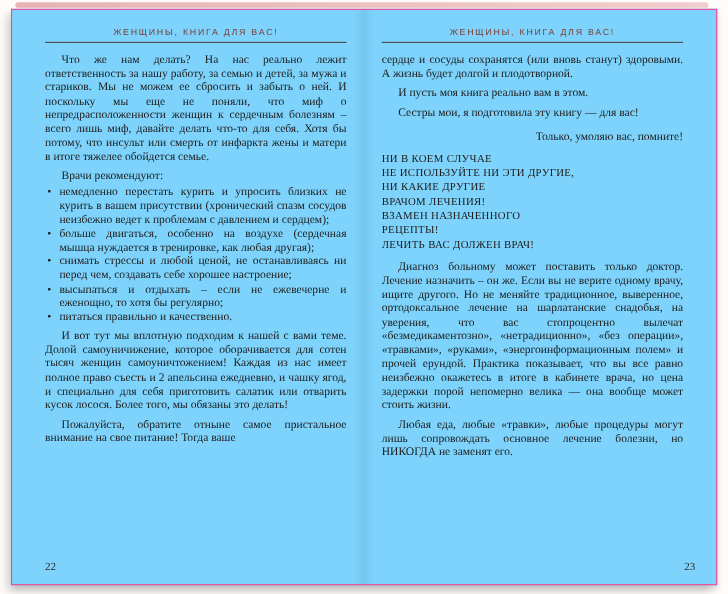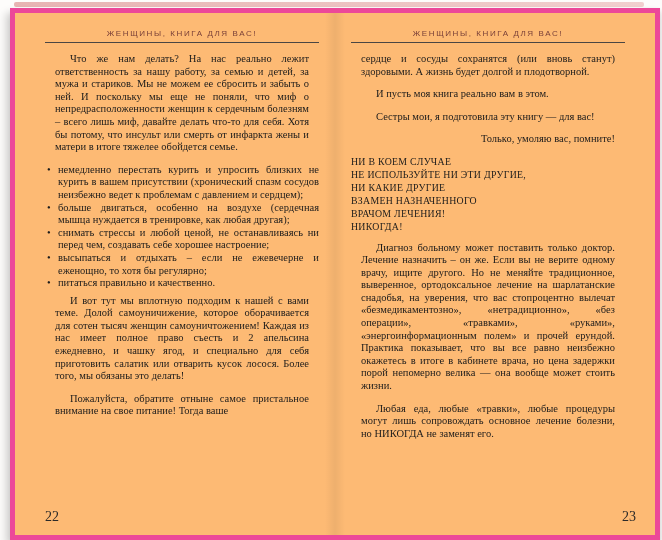--- a/index.html
+++ b/index.html
@@ -11,22 +11,22 @@
     font-family:"Liberation Serif", serif;
   }
   .top-edge {
     position:absolute; left:14px; top:2px; width:630px; height:5px;
     background:linear-gradient(to right, rgba(214,120,120,0.55), rgba(224,140,140,0.4));
     border-radius:2px;
   }
   .spread {
     position:absolute; left:10px; top:8px;
     width:640px; height:522px;
-    background:#fdba74;
-    border:5px solid #ec4899;
+    background:#7dd3fc;
+    border:1px solid #ec4899;
     box-shadow:-4px 5px 8px rgba(0,0,0,0.18), 2px 3px 5px rgba(0,0,0,0.10);
     display:flex;
   }
   .gutter {
     position:absolute; left:50%; top:0; width:20px; height:100%;
     transform:translateX(-50%);
     background:linear-gradient(to right, rgba(0,0,0,0) 0%, rgba(0,0,0,0.06) 50%, rgba(0,0,0,0) 100%);
     pointer-events:none;
   }
   .page {
@@ -49,55 +49,56 @@
   .head-rule {
     border-top:1px solid #4a4643;
     margin-bottom:10px;
   }
   .body-text {
     font-size:10.5px;
     line-height:1.2;
     color:#1d1c1b;
     text-align:justify;
   }
-  .body-text p { margin:10px; }
+  .body-text p { margin:0; }
   p.indent { text-indent:15px; }
   p.space  { margin-top:5px; }
   p.center { text-align:right; text-indent:0; }
   ul.recs { list-style:none; margin:2px 0; padding:0; }
   ul.recs li { position:relative; padding-left:13px; }
   ul.recs li::before { content:"\2022"; position:absolute; left:2px; }
   .warning {
     text-align:left;
     font-size:9.8px;
     line-height:1.32;
     letter-spacing:0.3px;
     margin:7px 0 8px 0;
   }
   .warning div { white-space:nowrap; }
   .page-num {
     position:absolute; bottom:10px;
-    font-size:14px; color:#2b2a29;
+    font-size:10px; color:#2b2a29;
   }
   .page.left  .page-num { left:30px; }
   .page.right .page-num { right:19px; }
 </style>
 </head>
 <body>
 
 <div class="top-edge"></div>
 
 <div class="spread">
 
   <div class="page left">
     <div class="running-head">ЖЕНЩИНЫ, КНИГА ДЛЯ ВАС!</div>
     <div class="head-rule"></div>
 
     <div class="body-text">
       <p class="indent">Что же нам делать? На нас реально лежит ответственность за нашу работу, за семью и детей, за мужа и стариков. Мы не можем ее сбросить и забыть о ней. И поскольку мы еще не поняли, что миф о непредрасположенности женщин к сердечным болезням – всего лишь миф, давайте делать что-то для себя. Хотя бы потому, что инсульт или смерть от инфаркта жены и матери в итоге тяжелее обойдется семье.</p>
+      <p class="indent space">Врачи рекомендуют:</p>
       <ul class="recs">
         <li>немедленно перестать курить и упросить близких не курить в вашем присутствии (хронический спазм сосудов неизбежно ведет к проблемам с давлением и сердцем);</li>
         <li>больше двигаться, особенно на воздухе (сердечная мышца нуждается в тренировке, как любая другая);</li>
         <li>снимать стрессы и любой ценой, не останавливаясь ни перед чем, создавать себе хорошее настроение;</li>
         <li>высыпаться и отдыхать – если не ежевечерне и еженощно, то хотя бы регулярно;</li>
         <li>питаться правильно и качественно.</li>
       </ul>
       <p class="indent space">И вот тут мы вплотную подходим к нашей с вами теме. Долой самоуничижение, которое оборачивается для сотен тысяч женщин самоуничтожением! Каждая из нас имеет полное право съесть и 2 апельсина ежедневно, и чашку ягод, и специально для себя приготовить салатик или отварить кусок лосося. Более того, мы обязаны это делать!</p>
       <p class="indent space">Пожалуйста, обратите отныне самое пристальное внимание на свое питание! Тогда ваше</p>
     </div>
@@ -112,23 +113,24 @@
     <div class="body-text">
       <p>сердце и сосуды сохранятся (или вновь станут) здоровыми. А жизнь будет долгой и плодотворной.</p>
       <p class="indent space">И пусть моя книга реально вам в этом.</p>
       <p class="indent space">Сестры мои, я подготовила эту книгу — для вас!</p>
       <p class="center space" style="margin-top:10px;">Только, умоляю вас, помните!</p>
 
       <div class="warning">
         <div>НИ В КОЕМ СЛУЧАЕ</div>
         <div>НЕ ИСПОЛЬЗУЙТЕ НИ ЭТИ ДРУГИЕ,</div>
         <div>НИ КАКИЕ ДРУГИЕ</div>
+        <div>ВРАЧОМ ЛЕЧЕНИЯ!</div>
         <div>ВЗАМЕН НАЗНАЧЕННОГО</div>
-        <div>ВРАЧОМ ЛЕЧЕНИЯ!</div>
-        <div>НИКОГДА!</div>
+        <div>РЕЦЕПТЫ!</div>
+        <div>ЛЕЧИТЬ ВАС ДОЛЖЕН ВРАЧ!</div>
       </div>
 
       <p class="indent space">Диагноз больному может поставить только доктор. Лечение назначить – он же. Если вы не верите одному врачу, ищите другого. Но не меняйте традиционное, выверенное, ортодоксальное лечение на шарлатанские снадобья, на уверения, что вас стопроцентно вылечат «безмедикаментозно», «нетрадиционно», «без операции», «травками», «руками», «энергоинформационным полем» и прочей ерундой. Практика показывает, что вы все равно неизбежно окажетесь в итоге в кабинете врача, но цена задержки порой непомерно велика — она вообще может стоить жизни.</p>
       <p class="indent space">Любая еда, любые «травки», любые процедуры могут лишь сопровождать основное лечение болезни, но НИКОГДА не заменят его.</p>
     </div>
 
     <div class="page-num">23</div>
   </div>
 
   <div class="gutter"></div>

